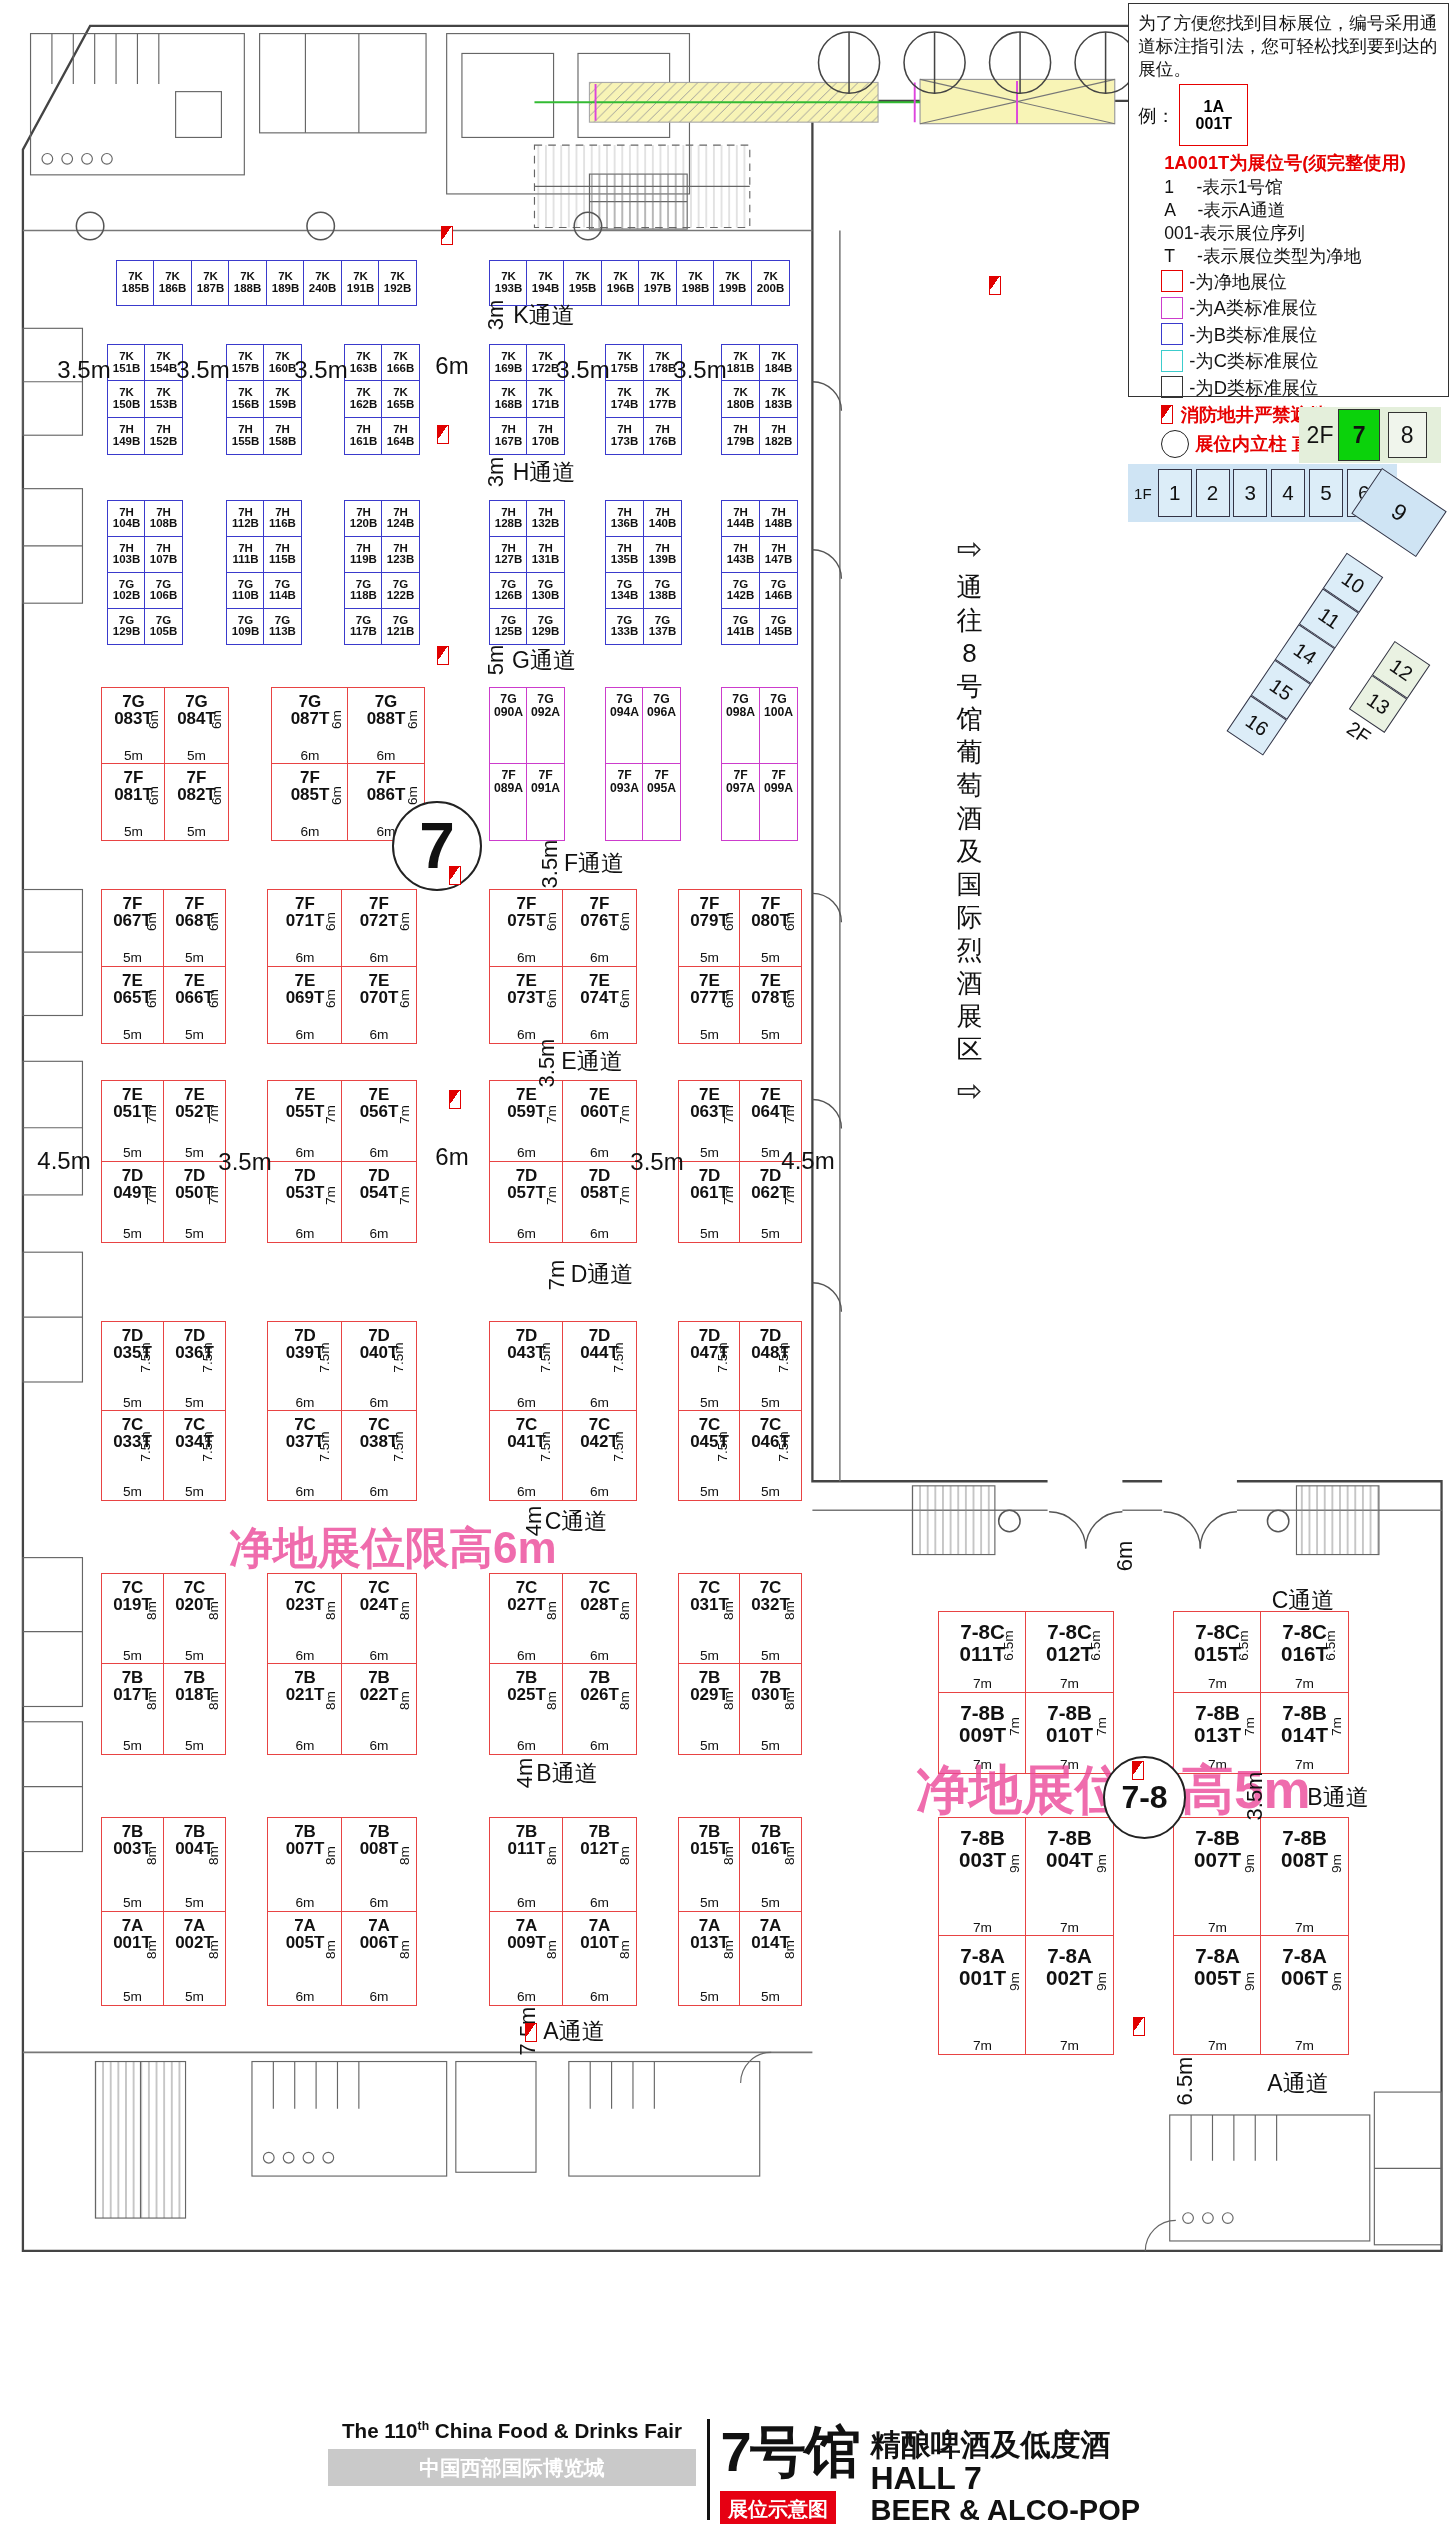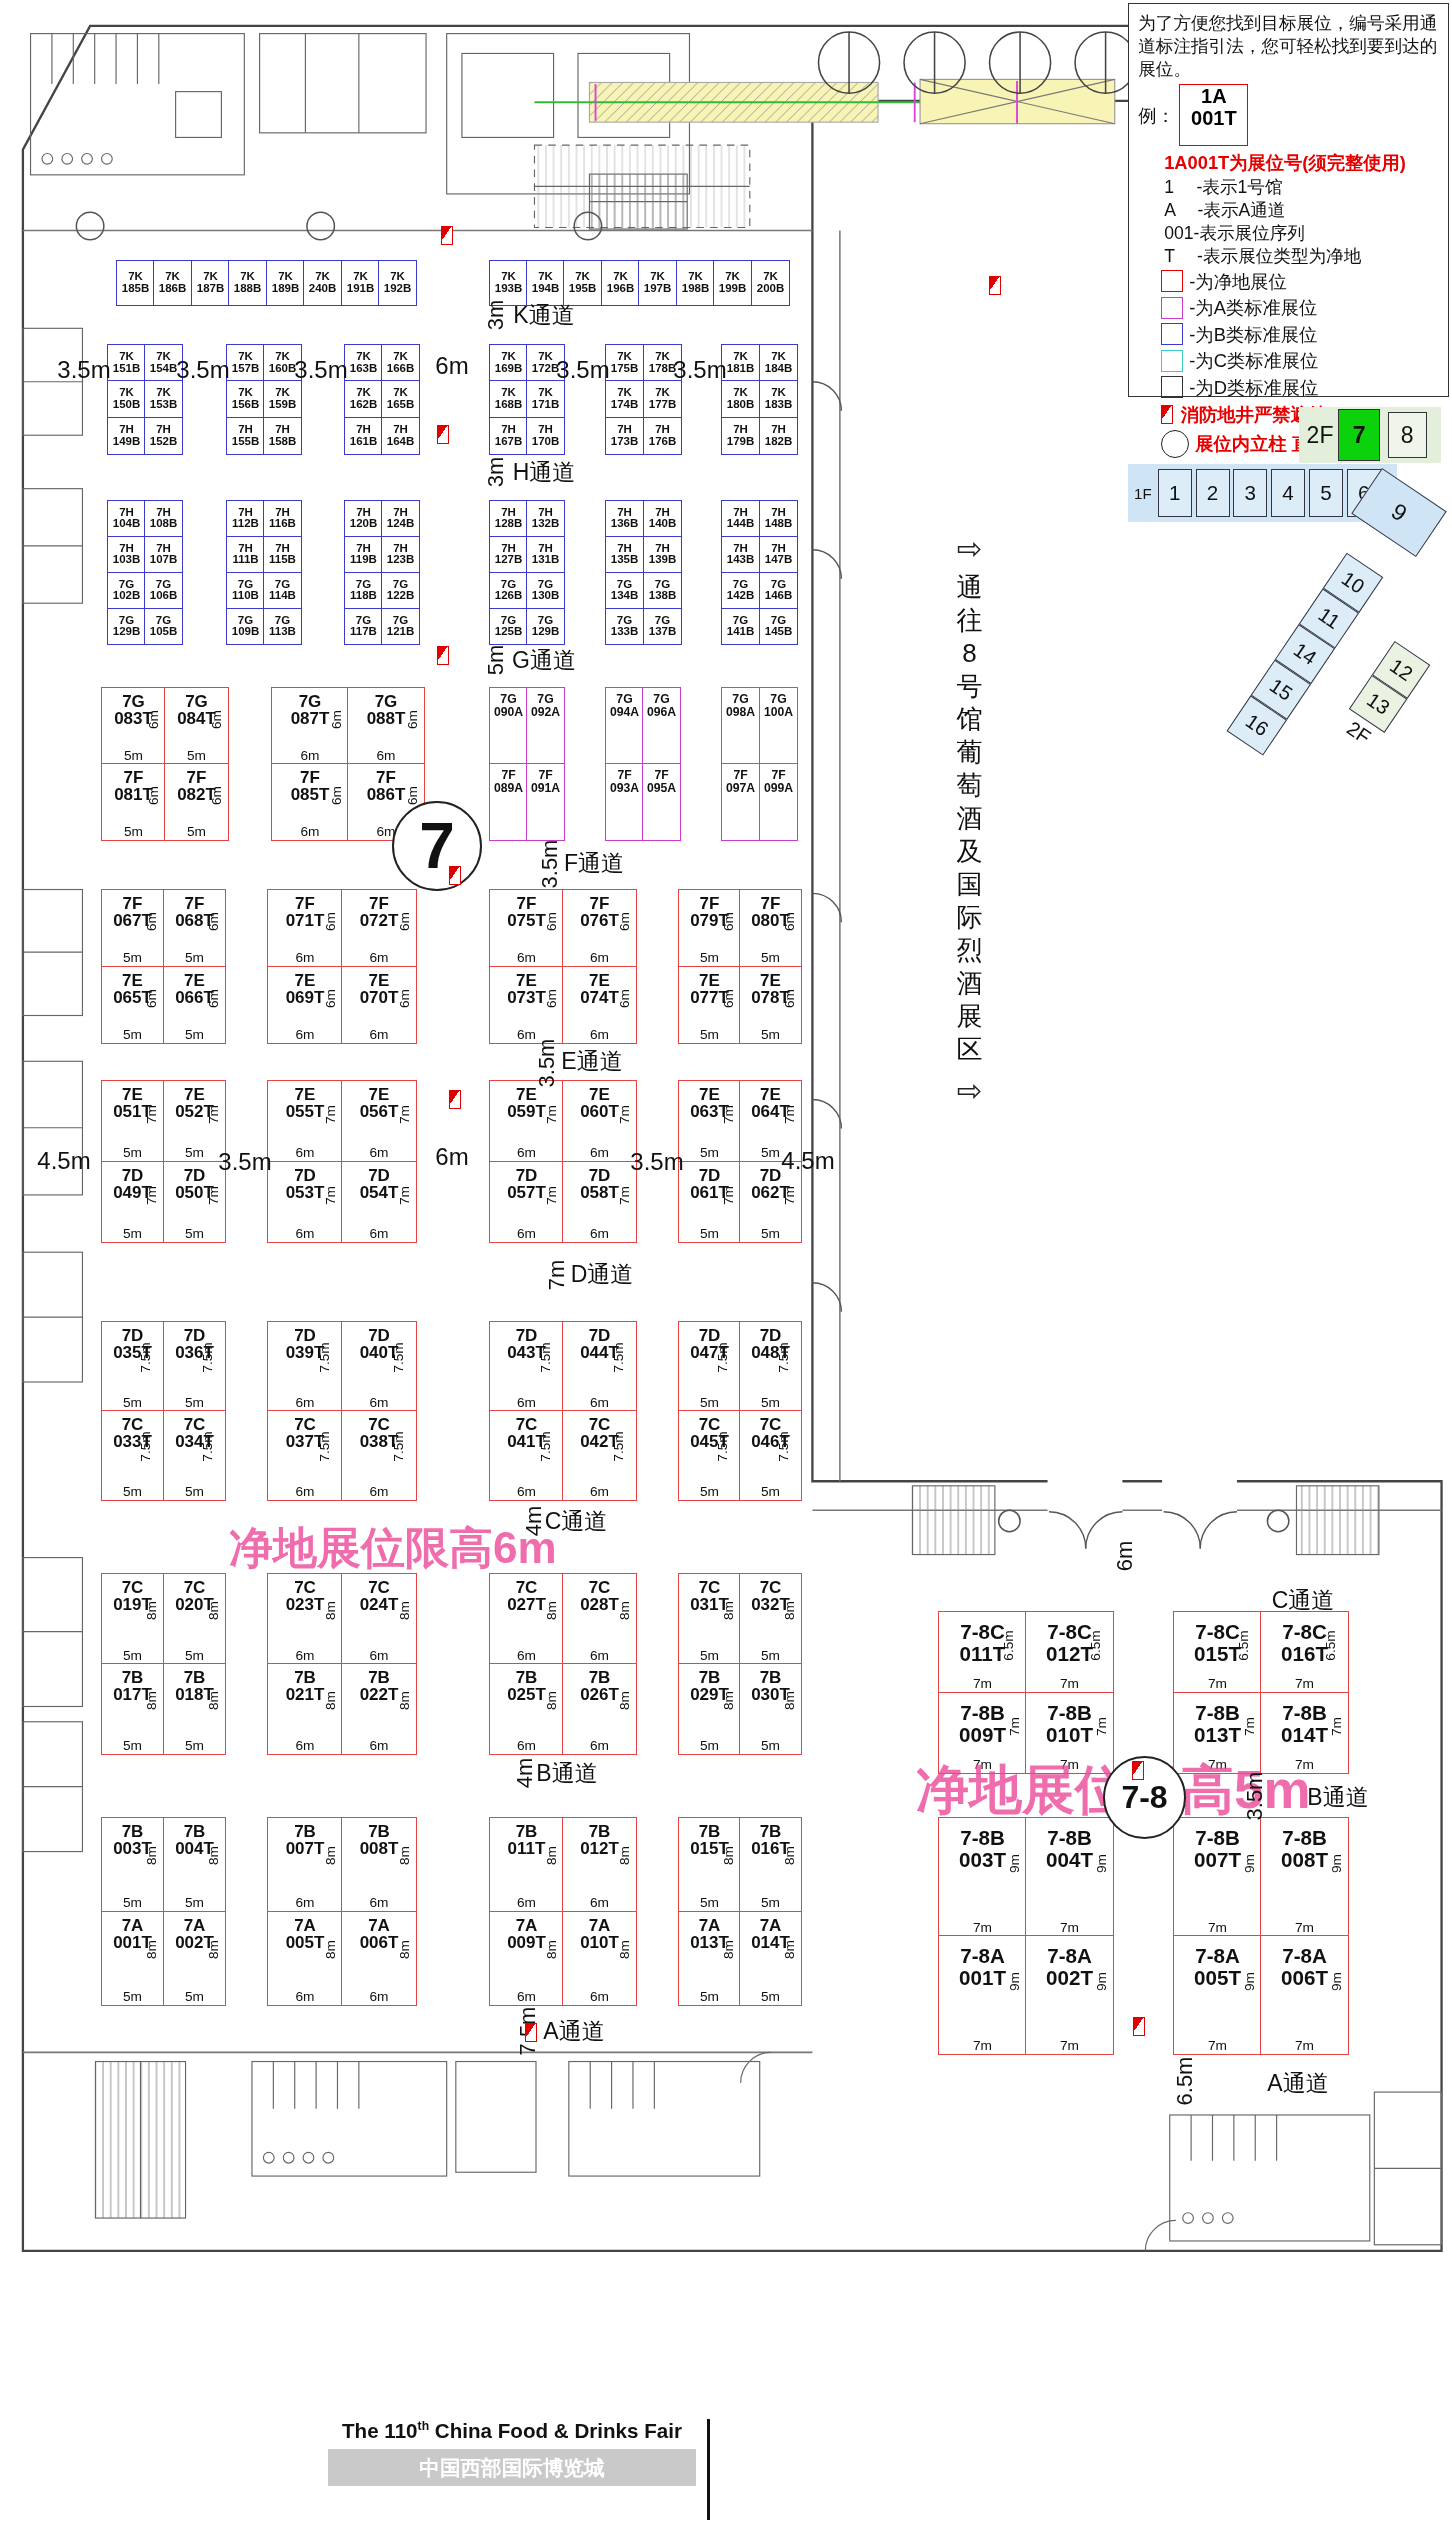--- a/index.html
+++ b/index.html
@@ -29,21 +29,21 @@
   
   #corr{position:absolute;left:951px;top:533px;width:37px;text-align:center;z-index:3}
   #corr .arr{font-size:30.5px;line-height:1;color:#222;margin:0 0 7.6px 0}
   #corr .arrb{margin:9.2px 0 0 0}
   #corr .ch{font-size:26px;height:33px;line-height:33px;color:#111}
   
   #legend{position:absolute;left:1128px;top:3.1px;width:321px;height:394px;border:1.5px solid #333;background:#fff;box-sizing:border-box;padding:7.6px 9.2px;z-index:6}
   #legend .intro{font-size:17.6px;line-height:1.32}
   #legend .exrow{display:flex;align-items:center;margin:3.1px 0 1.5px 0}
   #legend .exlab{font-size:18.3px}
-  #legend .exbox{border:1.5px solid #e60000;width:67px;height:60px;margin-left:4.6px;display:flex;flex-direction:column;align-items:center;justify-content:flex-start;font-weight:bold;font-size:20px;line-height:1.1;color:#000}
+  #legend .exbox{border:1.5px solid #e60000;width:67px;height:60px;margin-left:4.6px;display:flex;flex-direction:column;align-items:center;justify-content:center;font-weight:bold;font-size:16px;line-height:1.1;color:#000}
   #legend .headline{color:#e60000;font-weight:bold;font-size:18.3px;margin:3.1px 0 1.5px 26px}
   #legend .lns div{font-size:17.6px;line-height:1.3;margin-left:26px;white-space:pre}
   #legend .sw{display:flex;align-items:center;margin:1.5px 0 0 23px}
   #legend .sw .sq{width:20px;height:20px;border:1.5px solid #000;margin-right:6.1px;flex:0 0 auto}
   #legend .sw .tx{font-size:18.3px}
   #legend .note{display:flex;align-items:center;margin:2.3px 0 0 23px;color:#e60000;font-weight:bold;font-size:18.3px}
   #legend .note .fi{position:static;margin-right:7.6px}
   #legend .note .pc{width:26px;height:26px;border:1.9px solid #222;border-radius:50%;margin-right:6.1px;flex:0 0 auto}
   
   #mm{position:absolute;left:1128px;top:401px;width:324px;height:428px;z-index:6}
@@ -1215,16 +1215,23 @@
         <div class="fl2">2F</div>
       </div>
   </div>
 
   <div id="title">
     <div class="lcol">
       <div class="en"><span>The 110</span><sup>th</sup><span> China Food &amp; Drinks Fair</span></div>
       <div class="venue">中国西部国际博览城</div>
     </div>
     <div class="div"></div>
+    <div class="rcol">
+      <div class="hall">7号馆</div>
+      <div class="subcn">精酿啤酒及低度酒</div>
+      <div class="halen">HALL 7</div>
+      <div class="suben">BEER &amp; ALCO-POP</div>
+      <div class="badge">展位示意图</div>
+    </div>
   </div>
 
 </div>
 
 
 </body></html>

